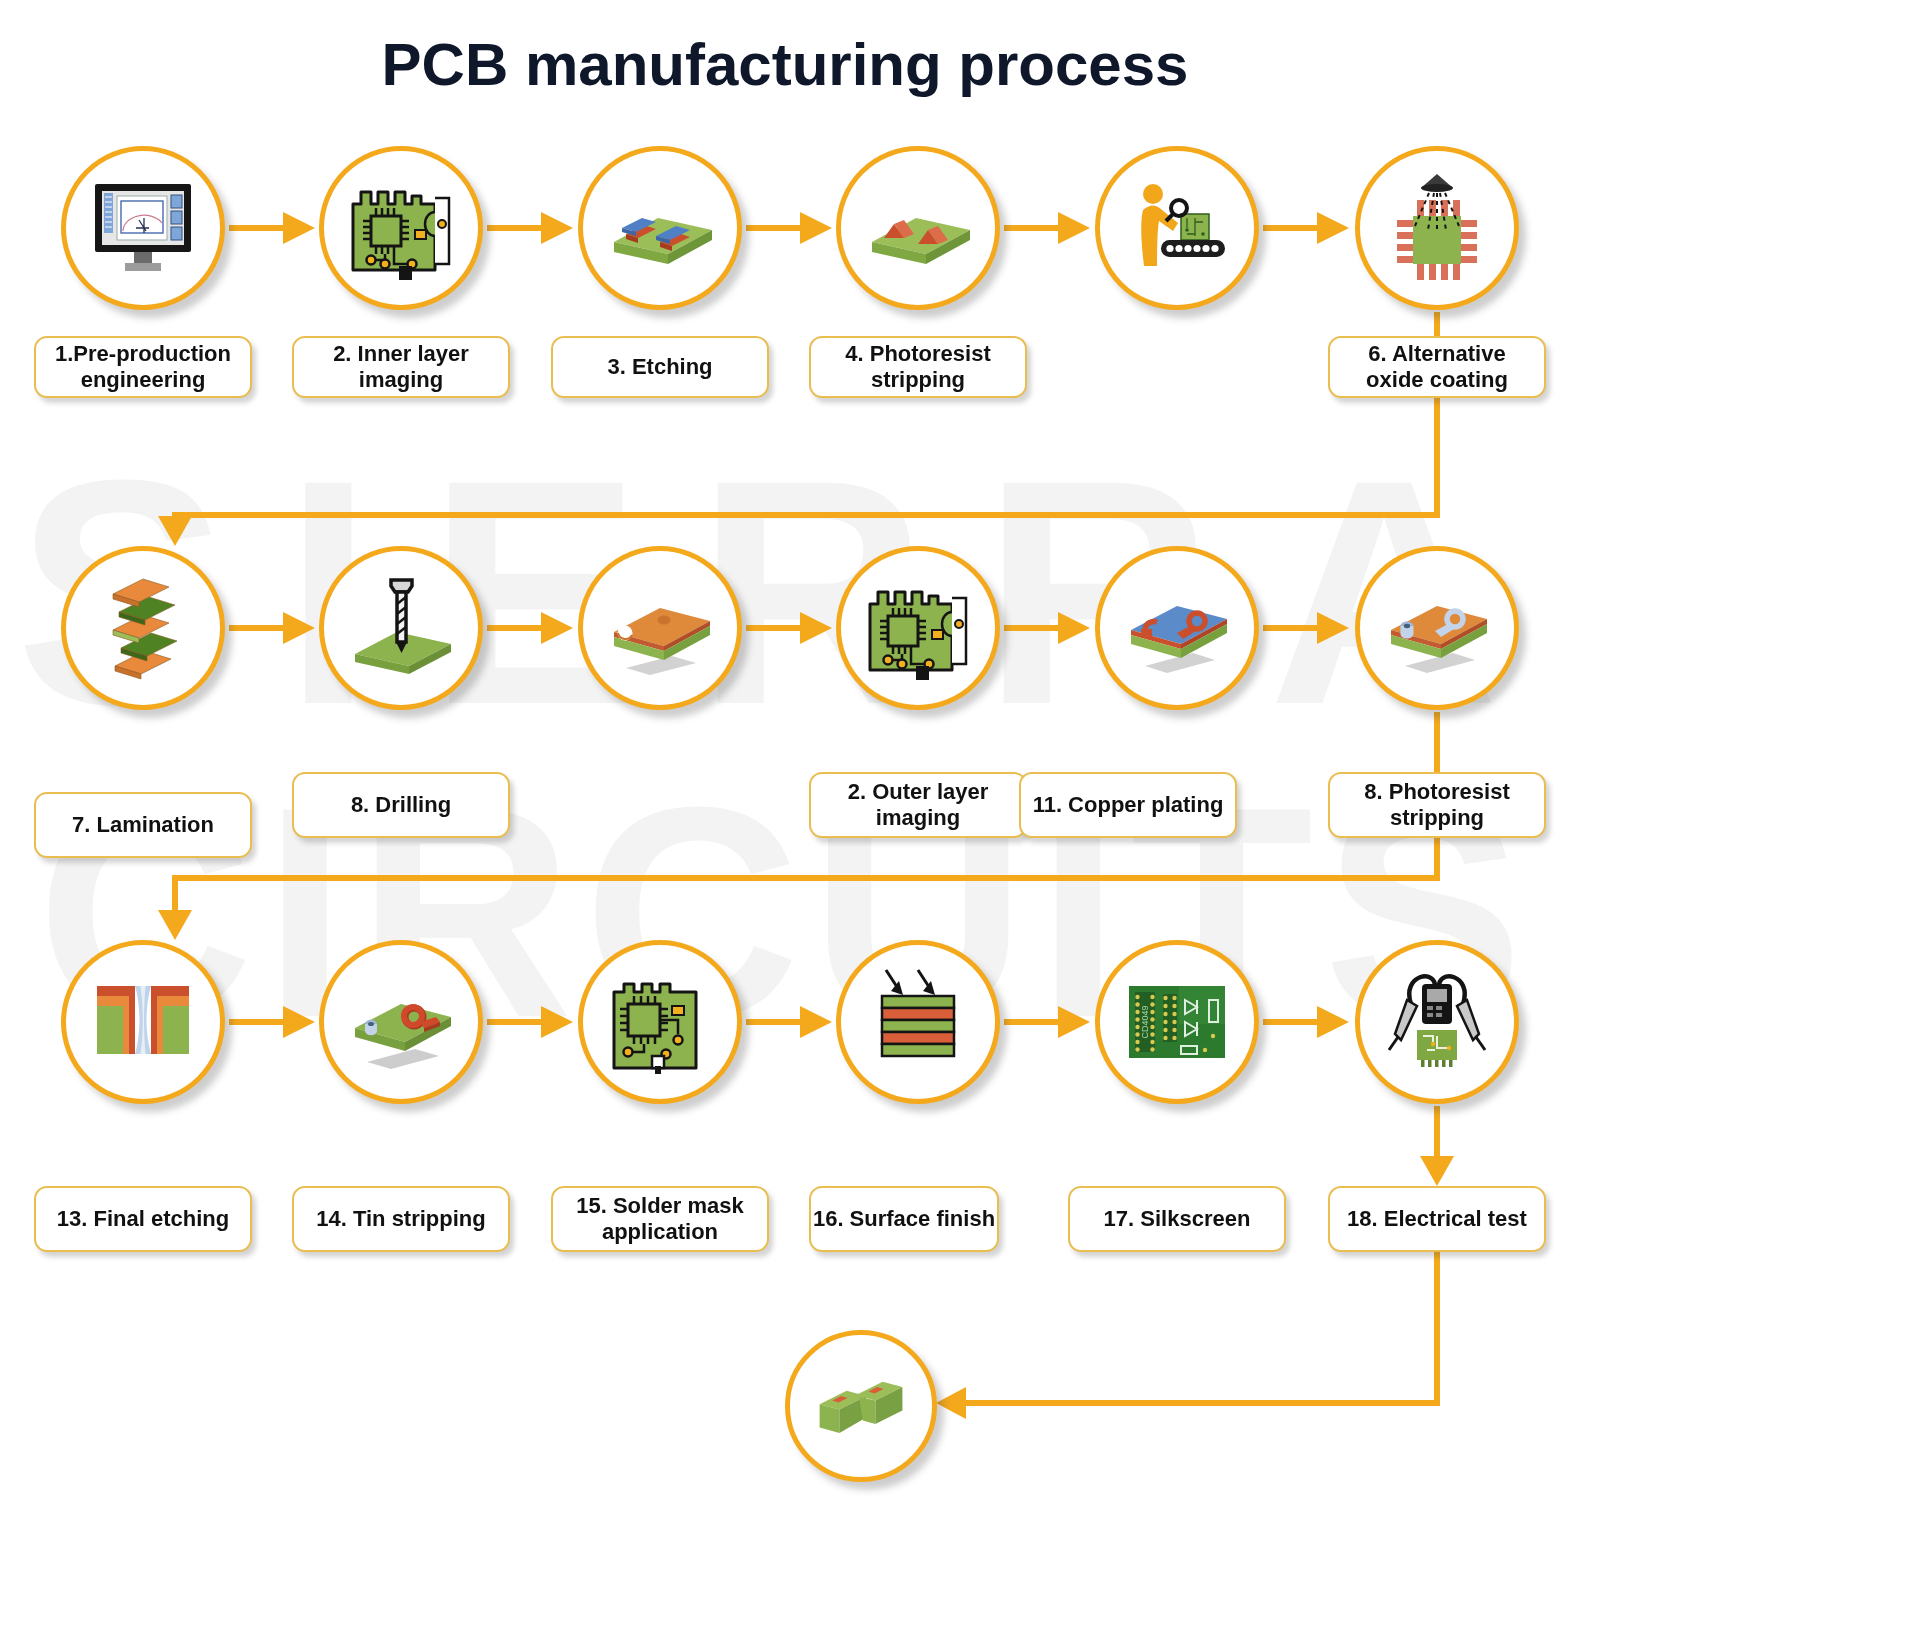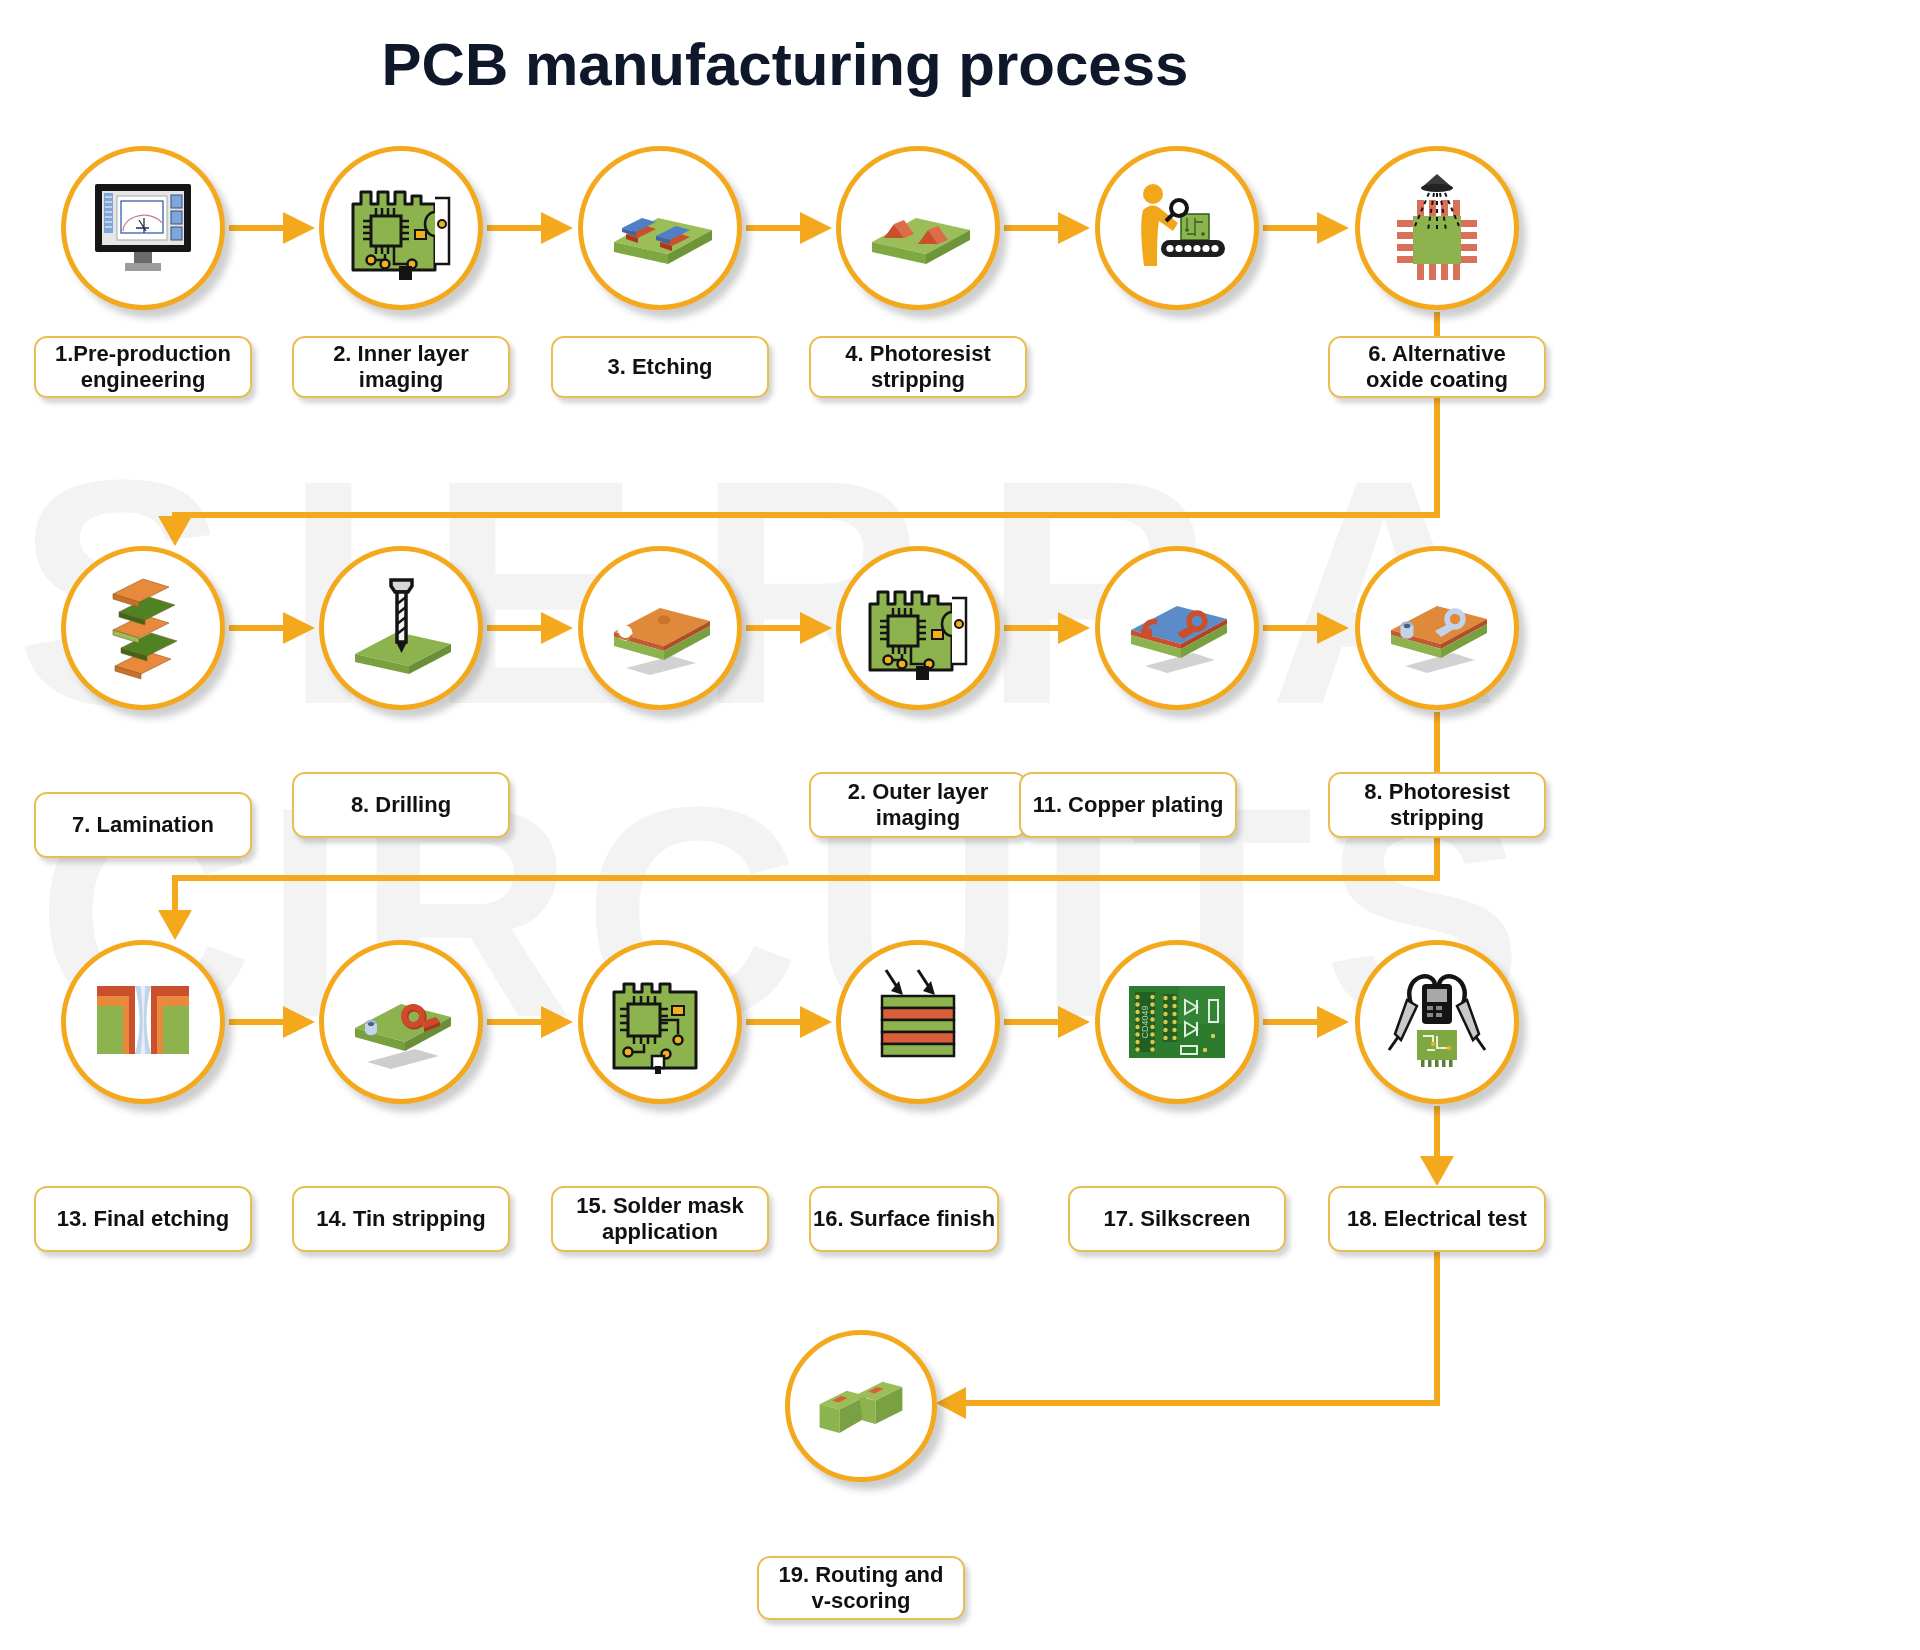--- a/index.html
+++ b/index.html
@@ -466,24 +466,20 @@
   <div class="lbl" style="left:809px;top:1186px;width:190px;height:66px">
       <span>16. Surface finish</span>
     </div>
   <div class="lbl" style="left:1068px;top:1186px;width:218px;height:66px">
       <span>17. Silkscreen</span>
     </div>
   <div class="lbl" style="left:1328px;top:1186px;width:218px;height:66px">
       <span>18. Electrical test</span>
     </div>
 
-  <div class="lbl" style="left:757px;top:1556px;width:208px;height:64px">
-      <span>19. Routing and
-v-scoring</span>
-    </div>
 
   <div class="hline" style="left:229px;top:225px;width:56px"></div>
   <div class="head right" style="left:283px;top:212px"></div>
   <div class="hline" style="left:487px;top:225px;width:56px"></div>
   <div class="head right" style="left:541px;top:212px"></div>
   <div class="hline" style="left:746px;top:225px;width:56px"></div>
   <div class="head right" style="left:800px;top:212px"></div>
   <div class="hline" style="left:1004px;top:225px;width:56px"></div>
   <div class="head right" style="left:1058px;top:212px"></div>
   <div class="hline" style="left:1263px;top:225px;width:56px"></div>

